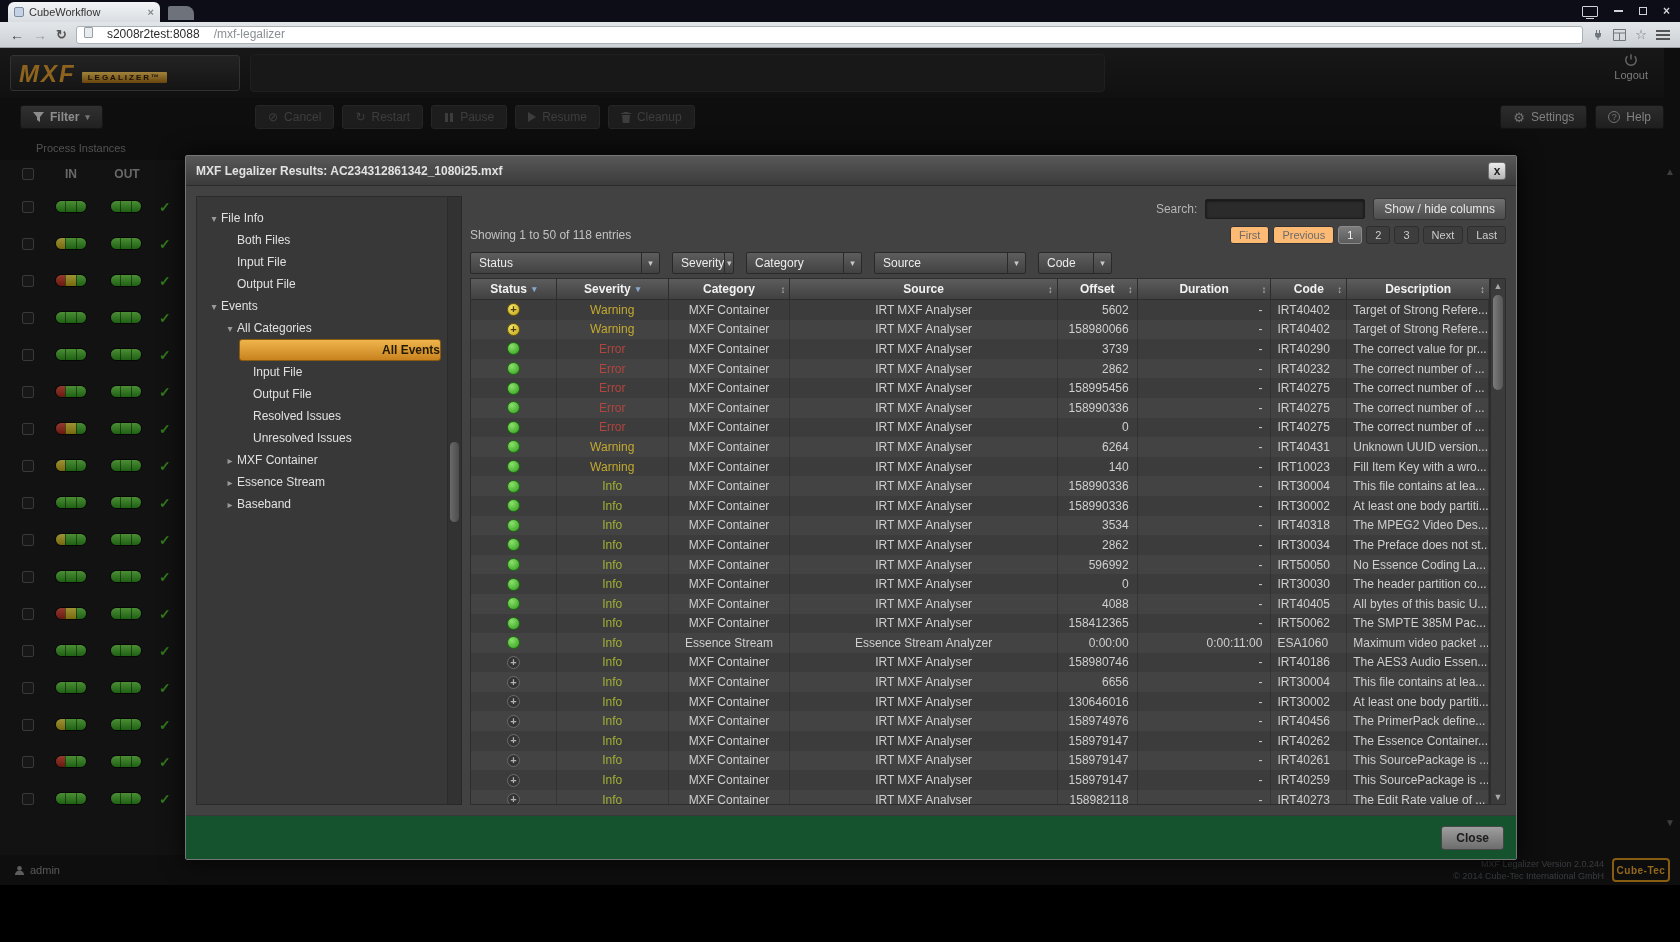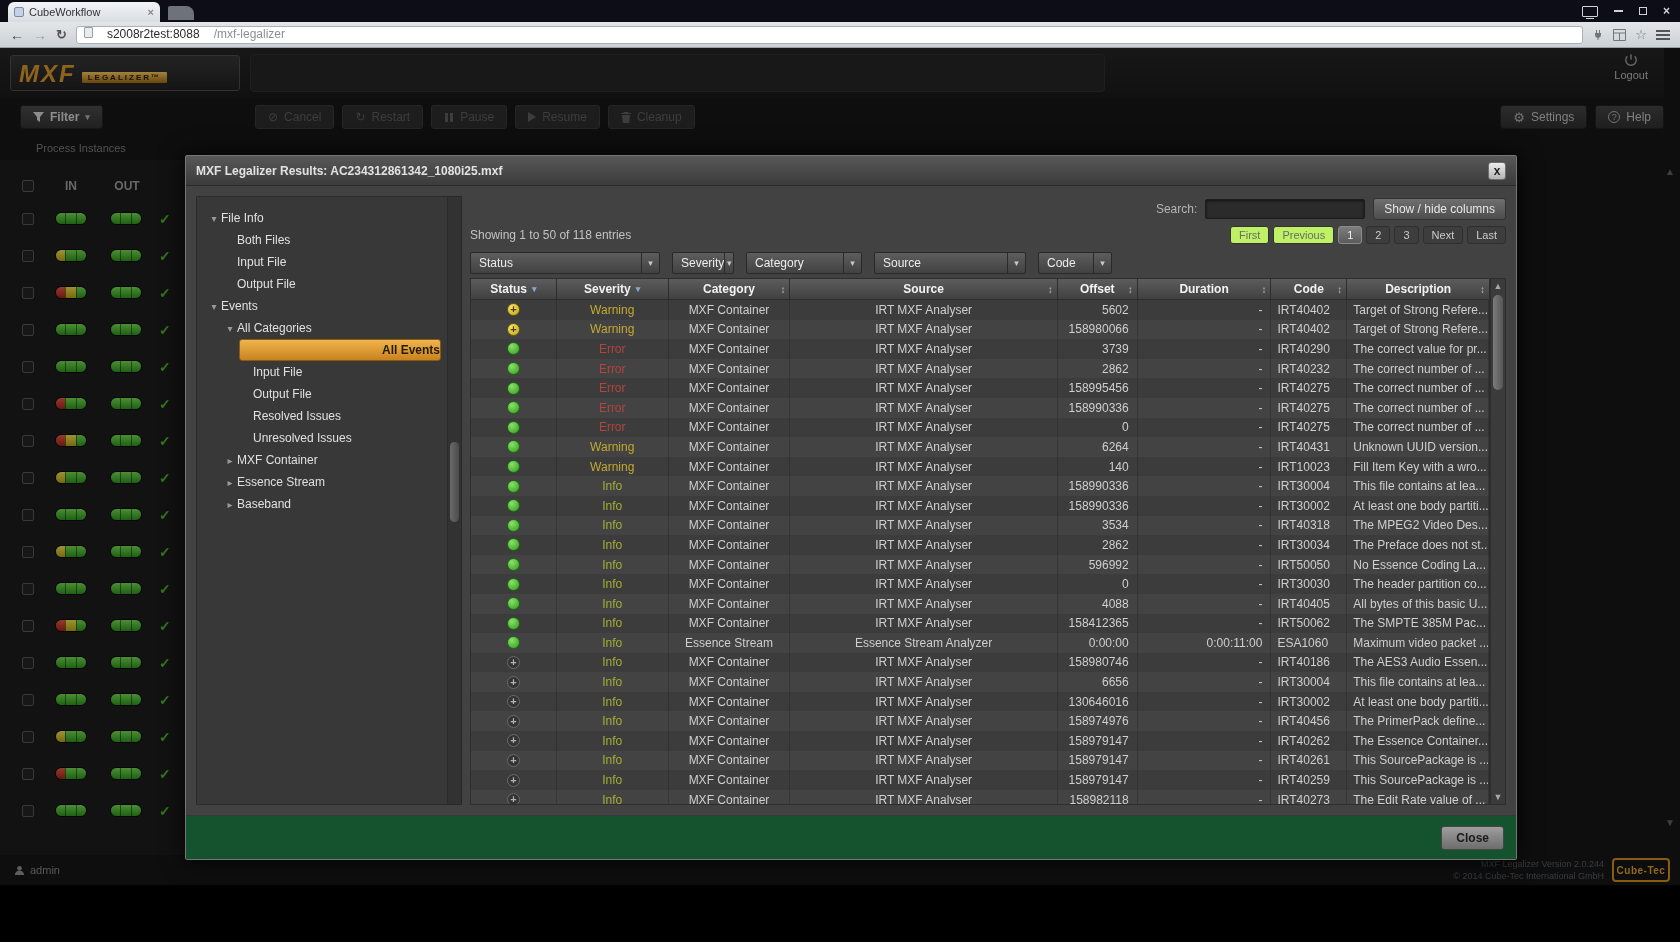--- a/index.html
+++ b/index.html
@@ -52,21 +52,21 @@
   .abtn .aicon { display:flex; align-items:center; font-size:12px; }
   .abtn .bar { display:inline-block; width:3px; height:9px; background:currentColor; margin:0 1px; }
   .abtn .tri { display:inline-block; width:0; height:0; border-left:8px solid currentColor; border-top:5px solid transparent; border-bottom:5px solid transparent; }
   .rightbtns { position:absolute; right:16px; top:0; display:flex; gap:8px; }
   .rbtn { height:24px; display:flex; align-items:center; gap:6px; padding:0 12px; background:linear-gradient(#414141,#2e2e2e); border:1px solid #202020; border-radius:3px; color:#bdbdbd; font-size:12px; }
   .rbtn .gear { font-size:13px; color:#a8a8a8; }
   .rbtn .qm { width:12px; height:12px; border:1px solid #a8a8a8; border-radius:50%; font-size:9px; line-height:11px; text-align:center; color:#a8a8a8; }
 
   .process-label { position:absolute; top:94px; left:12px; color:#787878; font-size:11px; font-weight:normal;margin-left:24px; }
   .process-panel { position:absolute; top:112px; left:0; width:186px; bottom:30px; background:#1b1b1b; border-right:1px solid #272727; overflow:hidden; }
-  .p-head { display:flex; align-items:center; height:28px; color:#9a9a9a; font-size:12px; font-weight:bold;margin-top:12px; }
+  .p-head { display:flex; align-items:center; height:28px; color:#9a9a9a; font-size:12px; font-weight:bold; }
   .pchk { display:inline-block; width:12px; height:12px; background:#222; border:1px solid #555; border-radius:2px; margin-left:22px; flex:none; }
   .p-head .hin { margin-left:21px; width:32px; text-align:center; }
   .p-head .hout { margin-left:23px; width:34px; text-align:center; }
   .prow { display:flex; align-items:center; height:37px; }
   .led { display:flex; width:32px; height:13px; border:1px solid #0a0a0a; border-radius:7px; overflow:hidden; box-shadow:inset 0 1px 1px rgba(255,255,255,.35); flex:none; }
   .led.in { margin-left:21px; }
   .led.out { margin-left:23px; }
   .seg { flex:1; }
   .seg + .seg { border-left:1px solid rgba(0,0,0,.45); }
   .seg-g { background:linear-gradient(#6fd24f,#2e8f1d); }
@@ -96,21 +96,21 @@
 
   .content { flex:1; margin-left:8px; display:flex; flex-direction:column; overflow:hidden; }
   .content-top { height:26px; display:flex; align-items:center; justify-content:flex-end; gap:8px; }
   .search-label { color:#b5b5b5; font-size:12px; }
   .search-input { width:160px; height:20px; background:#2b2b2b; border:1px solid #1d1d1d; border-radius:2px; box-shadow:inset 0 1px 3px rgba(0,0,0,.6); color:#ddd; font-size:12px; padding:0 5px; }
   .cols-btn { height:22px; padding:0 10px; background:linear-gradient(#6f6f6f,#4d4d4d); border:1px solid #323232; border-radius:3px; color:#e6e6e6; font-size:12px; display:flex; align-items:center; }
   .content-info { height:26px; display:flex; align-items:center; }
   .showing { color:#c2c2c2; font-size:12px; }
   .pagination { margin-left:auto; display:flex; gap:4px; }
   .pg { min-width:22px; padding:2px 8px; text-align:center; font-size:11px; border-radius:3px; border:1px solid #2e2e2e; background:#3d3d3d; color:#cccccc; }
-  .pg.disabled { color:#6b6b6b; background:#bef264; border-color:#333; }
+  .pg.disabled { color:#6b6b6b; background:#fdba74; border-color:#333; }
   .pg.active { background:linear-gradient(#7d7d7d,#5b5b5b); border-color:#8b8b8b; color:#f2f2f2; }
 
   .filters { height:30px; display:flex; gap:12px; align-items:center; }
   .sel { height:22px; background:linear-gradient(#5d5d5d,#424242); border:1px solid #292929; border-radius:2px; display:flex; align-items:center; color:#ececec; font-size:12px; padding-left:8px; }
   .sel .arr { margin-left:auto; width:18px; height:100%; border-left:1px solid #2a2a2a; display:flex; align-items:center; justify-content:center; color:#c8c8c8; font-size:9px; }
 
   .table-wrap { flex:1; display:flex; overflow:hidden; }
   .tbl { width:1020px; display:flex; flex-direction:column; overflow:hidden; }
   .thead { display:flex; height:22px; background:linear-gradient(#5c5c5c,#414141); border:1px solid #2d2d2d; color:#f2f2f2; font-size:12px; font-weight:bold; flex:none; }
   .th { display:flex; align-items:center; justify-content:center; border-right:1px solid #2d2d2d; position:relative; overflow:hidden; white-space:nowrap; }

